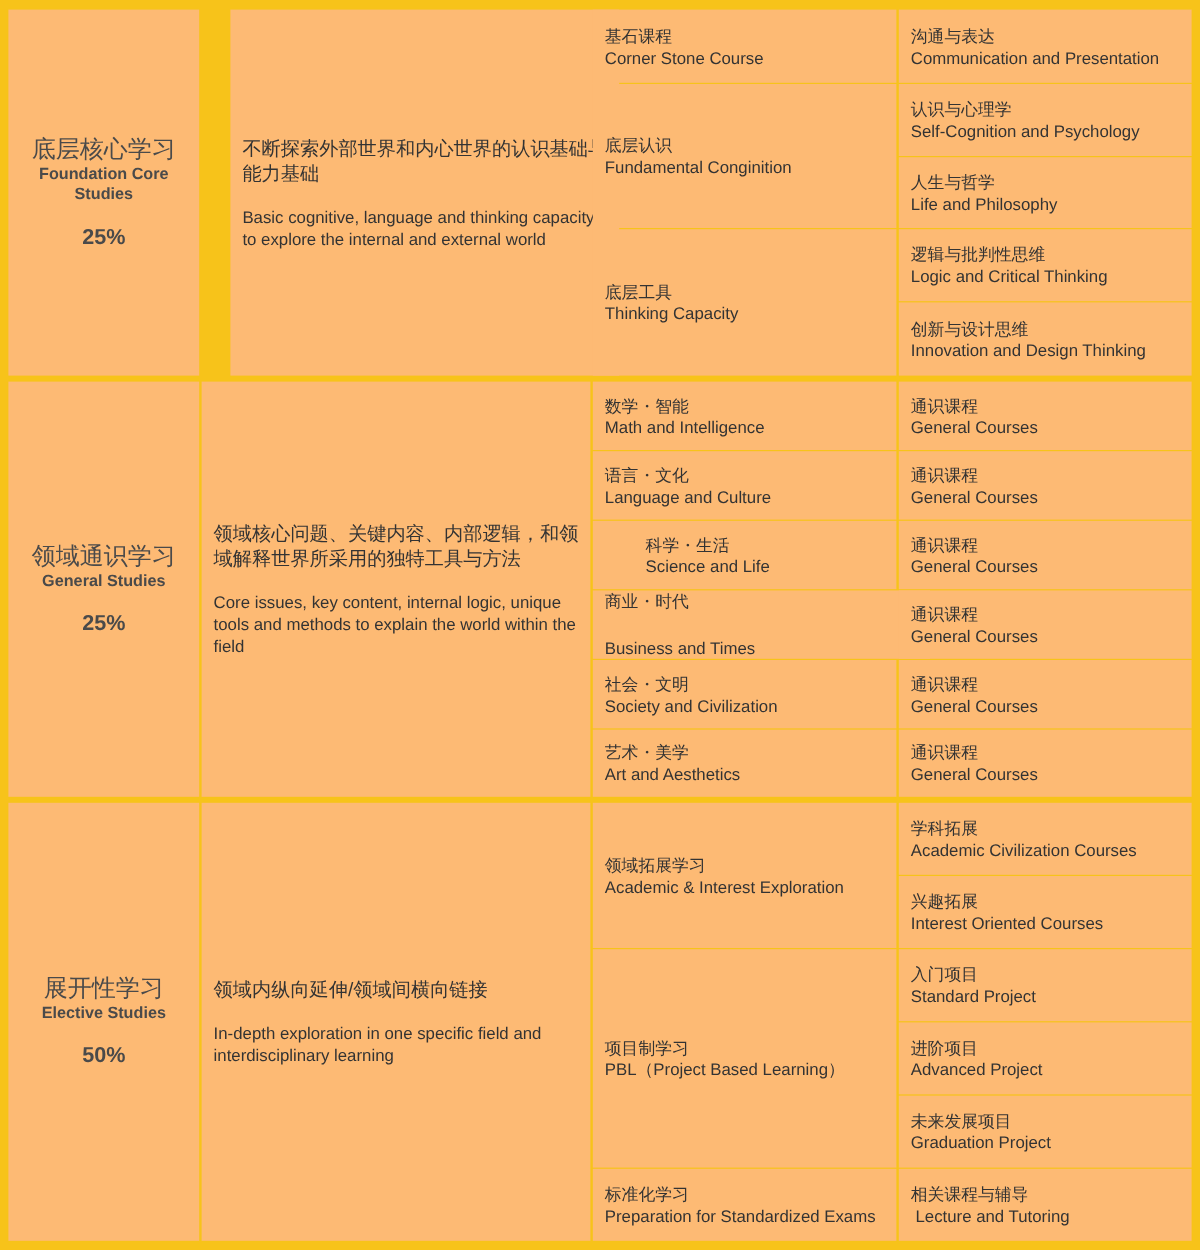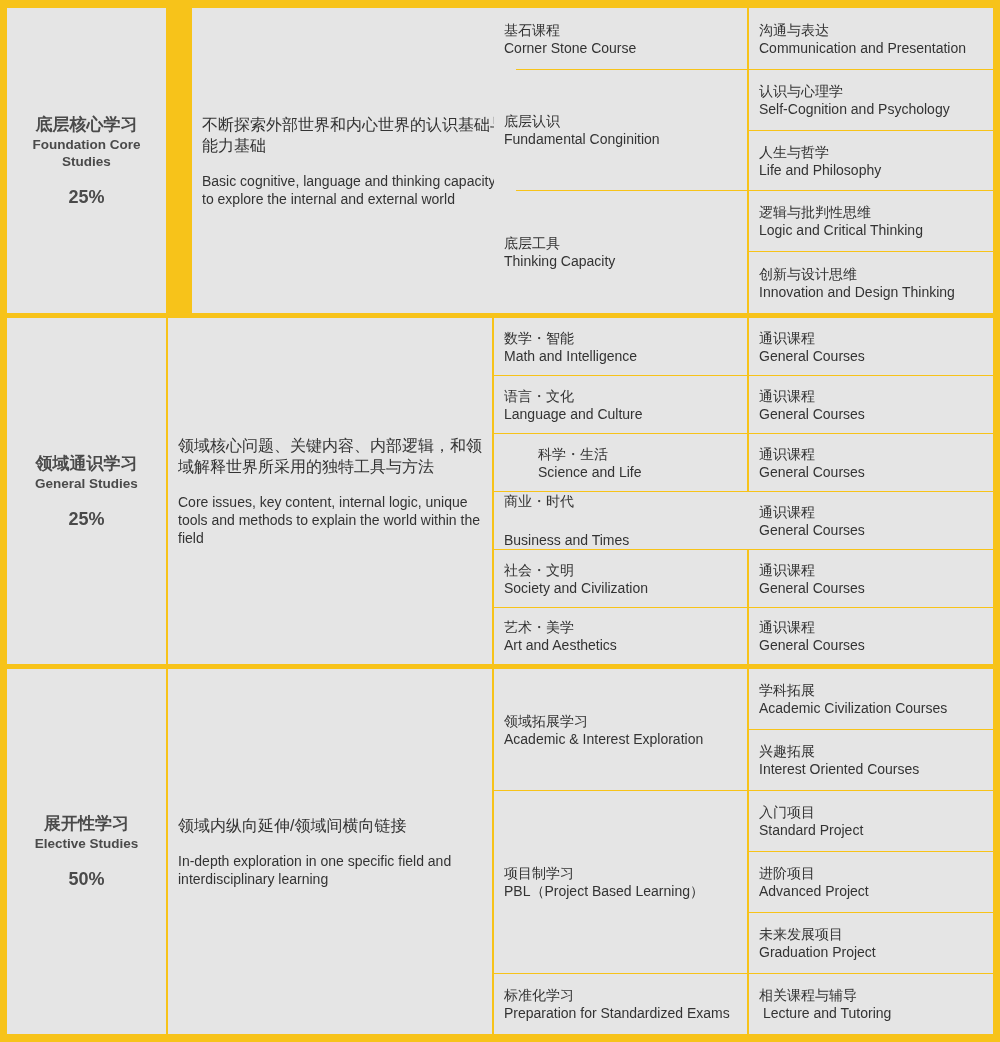--- a/index.html
+++ b/index.html
@@ -1,21 +1,21 @@
 <!DOCTYPE html>
 <html><head>
 <meta charset="utf-8">
 <style>
   html, body { margin:0; padding:0; background:#ffffff; }
   body { width:1000px; height:1042px; position:relative; overflow:hidden;
          font-family: "Liberation Sans", "DejaVu Sans", sans-serif; color:#333; }
   .frame { position:absolute; left:0; top:0; width:1000px; height:1042px; background:#f7c31a; }
-  .cell { position:absolute; background:#e5e5e5; box-sizing:border-box; }
+  .cell { position:absolute; background:#fdba74; box-sizing:border-box; }
   .cat { display:flex; flex-direction:column; align-items:center; justify-content:center; text-align:center; color:#4a4a4a; }
-  .cat .zh { font-size:17px; font-weight:bold; line-height:22px; }
+  .cat .zh { font-size:20px; font-weight:normal; line-height:22px; }
   .cat .en { font-size:13.5px; font-weight:bold; line-height:17px; padding:0 8px; }
   .cat .pct { font-size:18px; font-weight:bold; margin-top:17px; }
   .desc { display:flex; flex-direction:column; justify-content:center; padding:0 6px 0 10px; }
   .desc .zh { font-size:16px; line-height:21px; color:#333; }
   .desc .en { font-size:14px; line-height:18px; color:#333; margin-top:16px; }
   .item { display:flex; flex-direction:column; justify-content:center; padding-left:10px; }
   .item .zh { font-size:14px; line-height:18px; color:#333; }
   .item .en { font-size:14px; line-height:18px; color:#333; }
 </style>
 </head>

